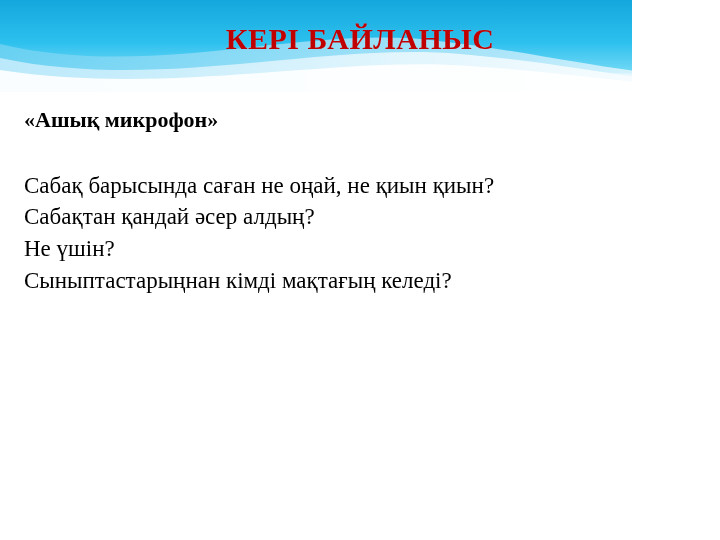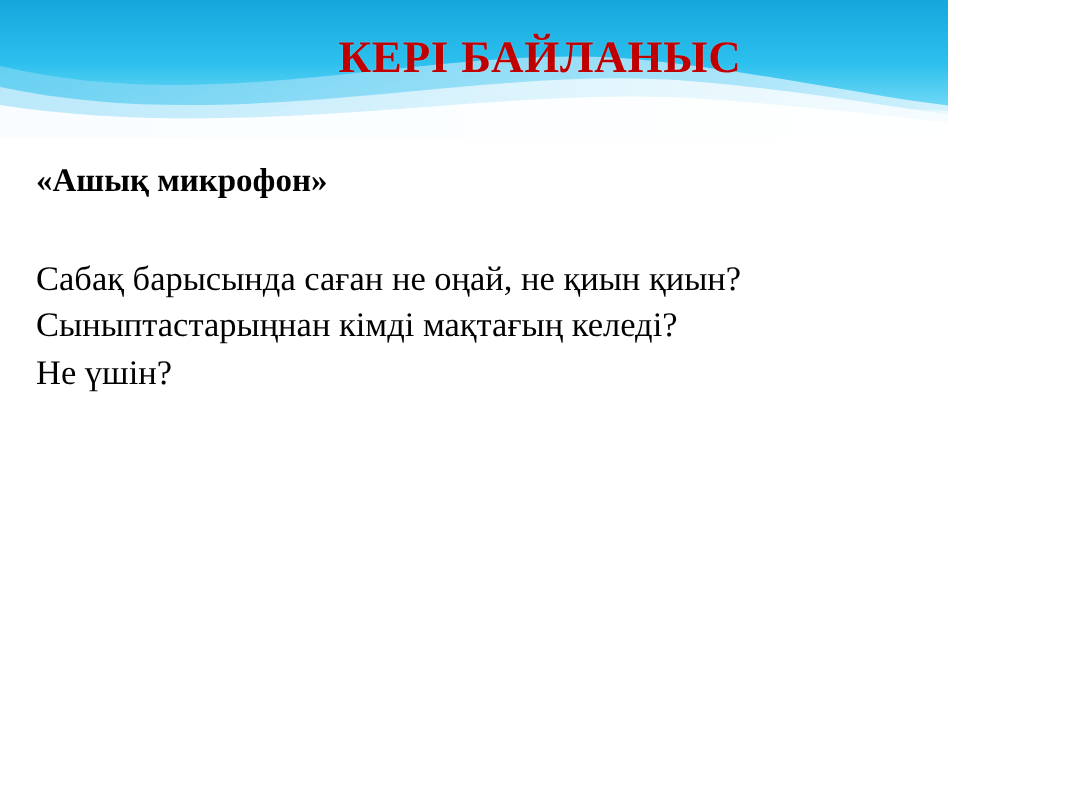--- a/index.html
+++ b/index.html
@@ -110,18 +110,19 @@
     </svg>
   </div>
 
   <div class="slide-title">КЕРІ БАЙЛАНЫС</div>
 
   <div class="body-area">
     <div class="subtitle">«Ашық микрофон»</div>
     <div class="spacer-line"></div>
     <ul class="q-list">
       <li>Сабақ барысында саған не оңай, не қиын қиын?</li>
+      <li>Сабақтан қандай әсер алдың?</li>
+      <li>Не үшін?</li>
       <li>Сыныптастарыңнан кімді мақтағың келеді?</li>
-      <li>Не үшін?</li>
     </ul>
   </div>
 
 </div>
 
 </body></html>

